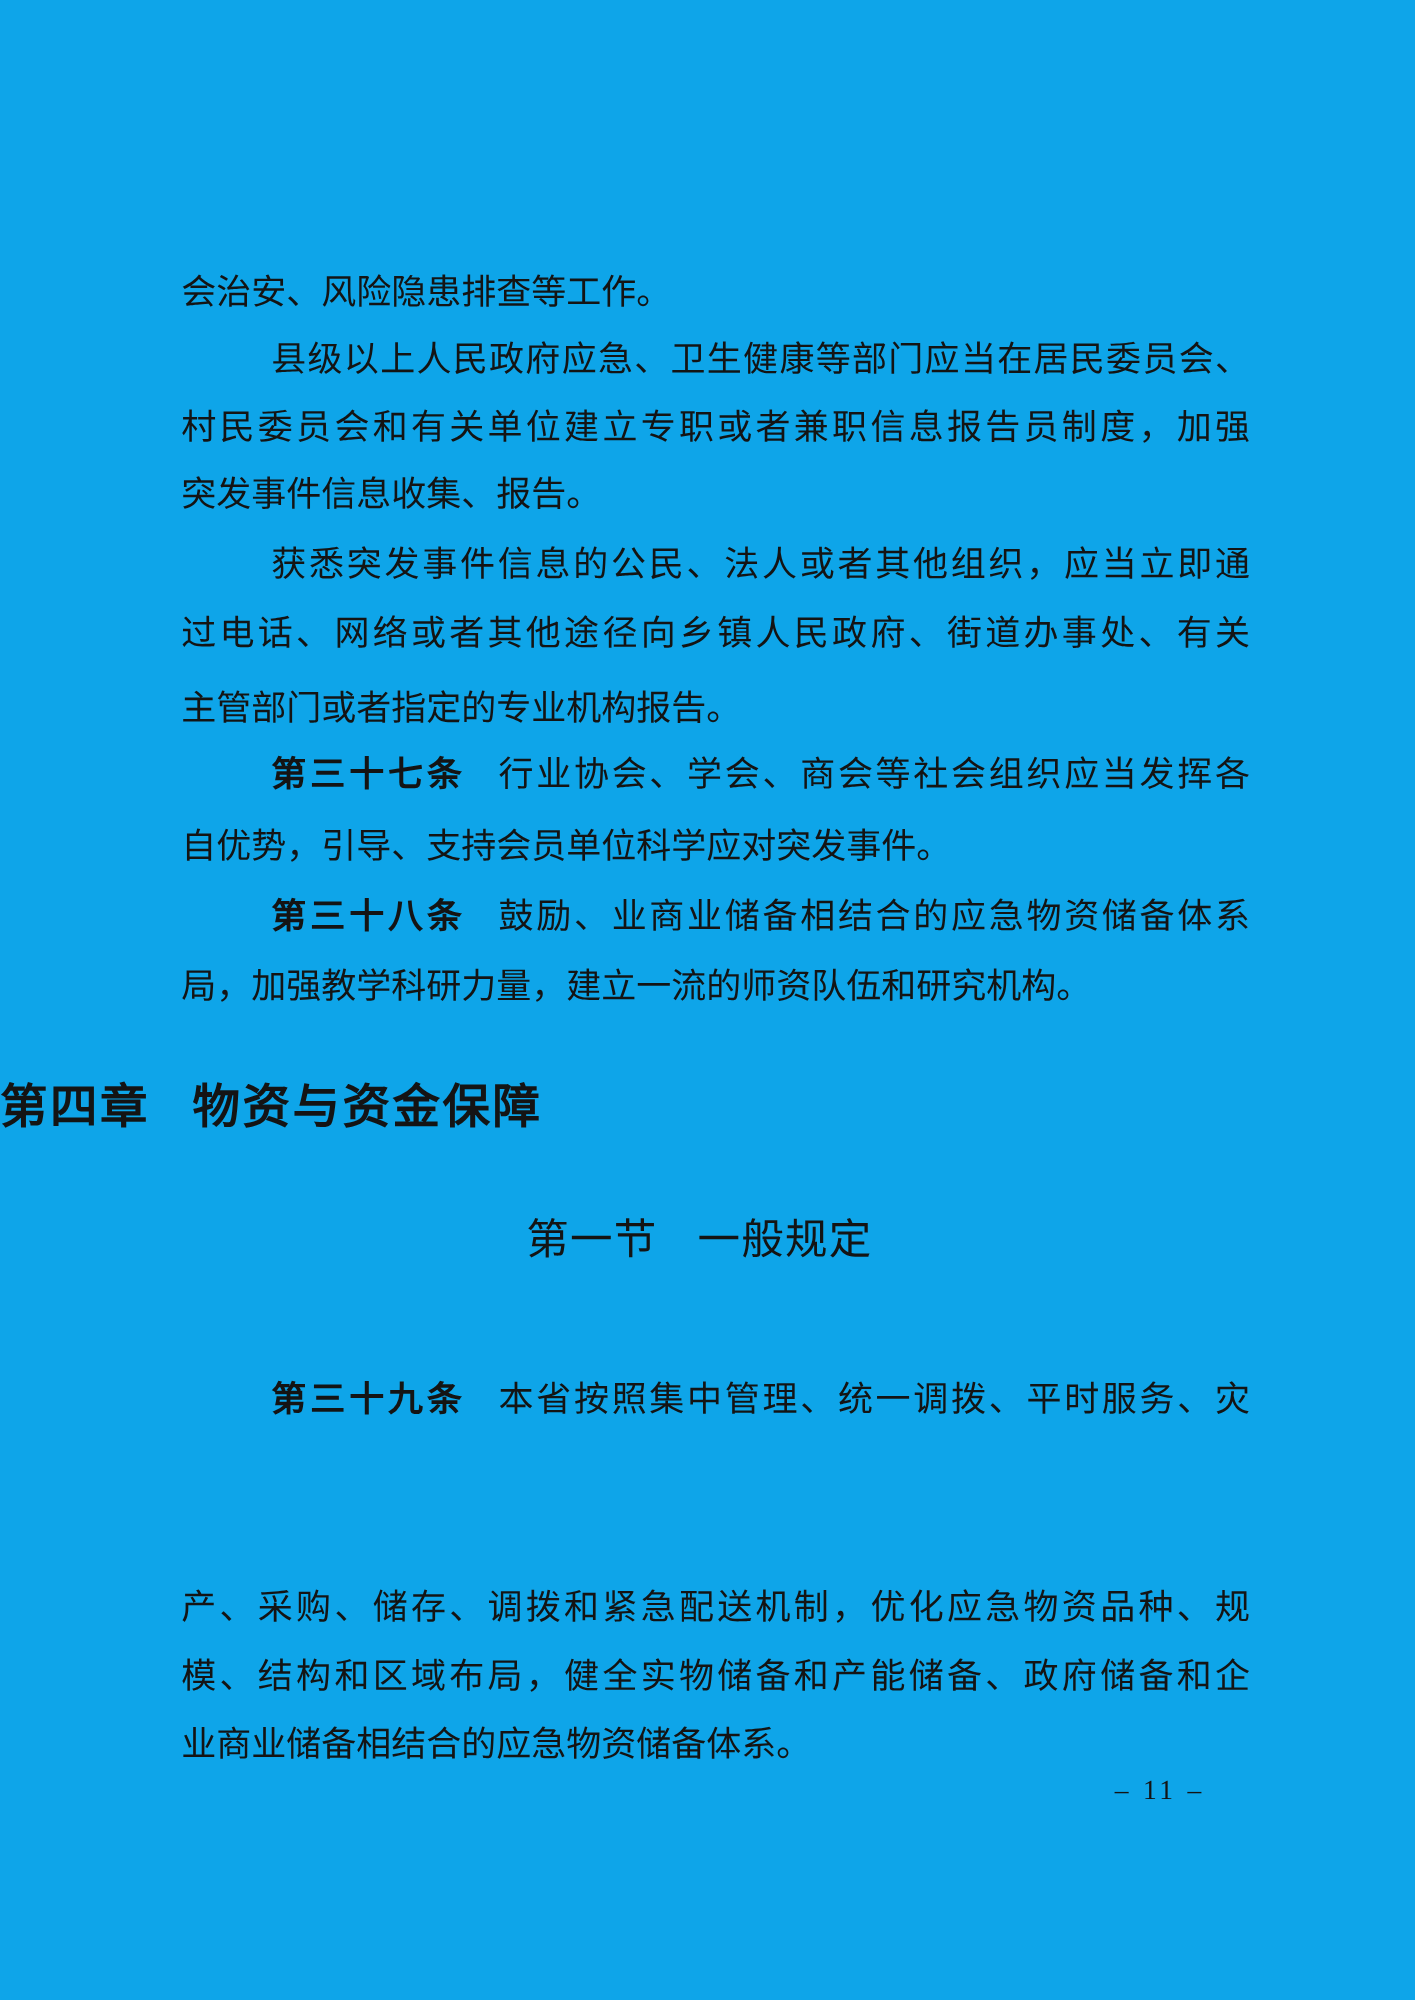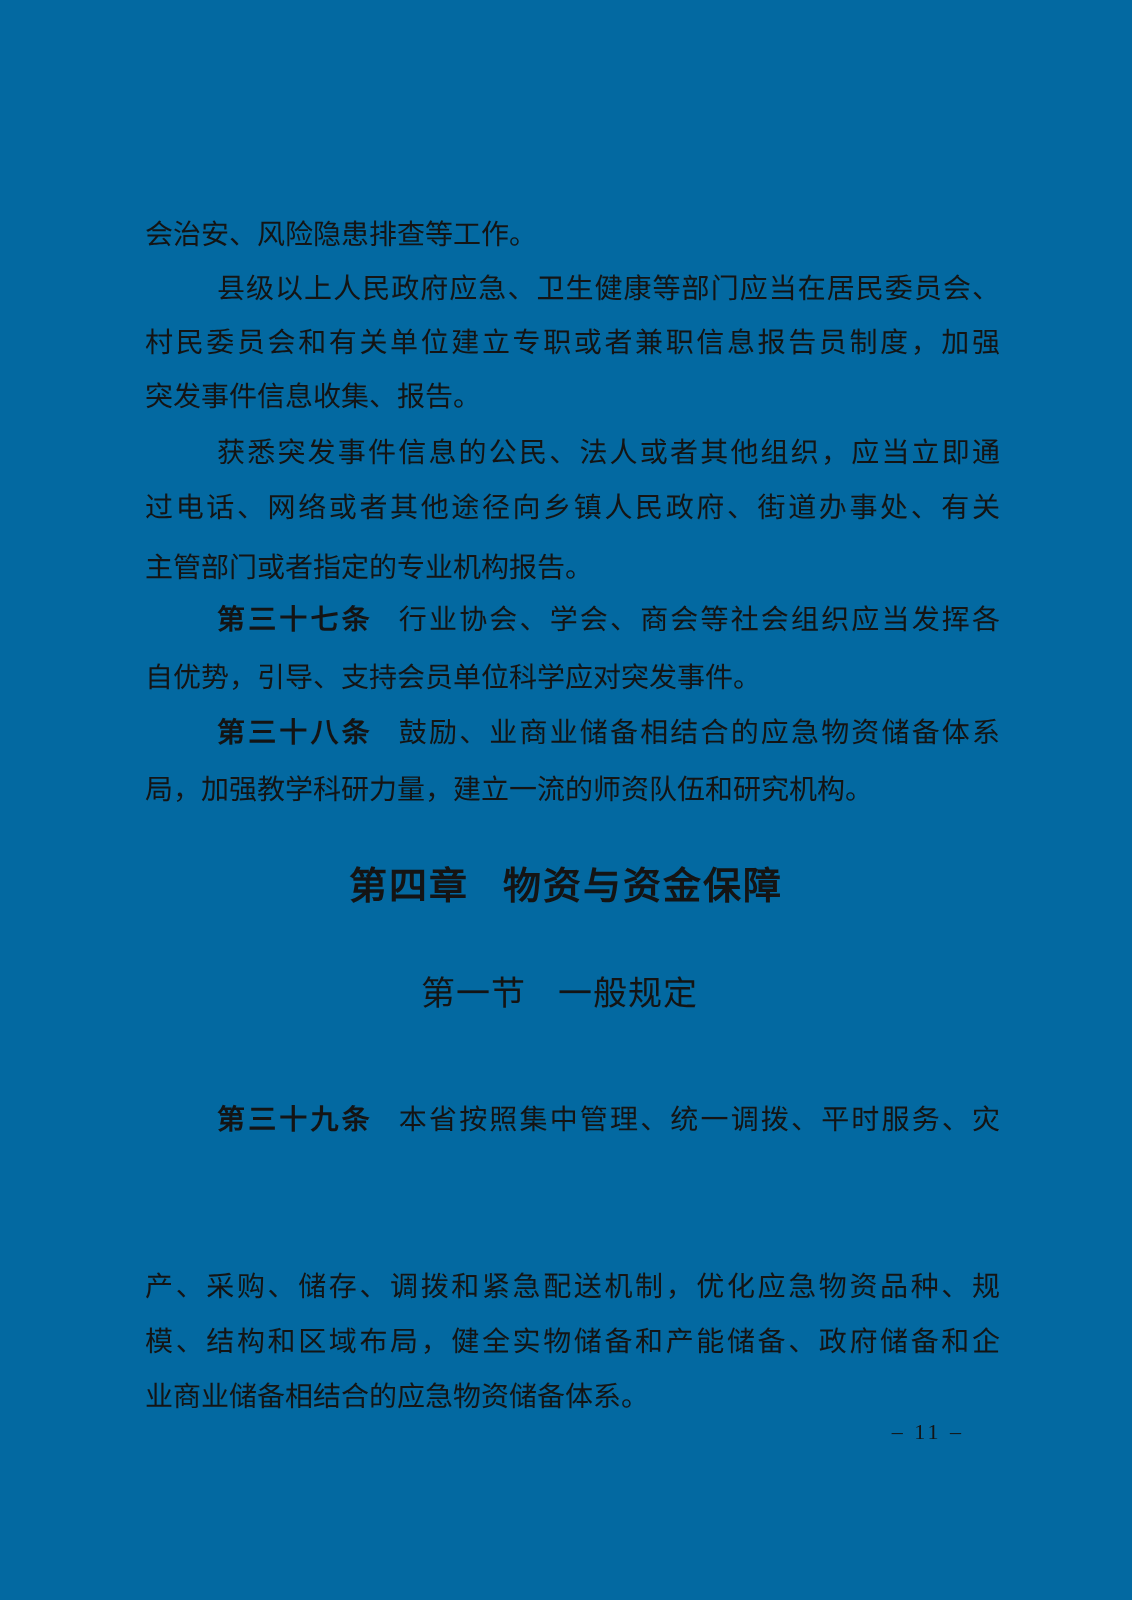--- a/index.html
+++ b/index.html
@@ -5,21 +5,21 @@
   html, body {
     margin: 0;
     padding: 0;
     background: #ffffff;
   }
   .page {
     position: relative;
     width: 1132px;
     height: 1600px;
     margin: 0 auto;
-    background: #0369a1;
+    background: #0ea5e9;
     overflow: hidden;
     font-family: "Liberation Serif", serif;
     color: #141414;
   }
   .line {
     position: absolute;
     left: 145px;
     right: 132px;
     height: 44px;
     line-height: 40px;
@@ -38,37 +38,37 @@
     font-family: "Liberation Sans", sans-serif;
     font-weight: bold;
     margin-right: 26px;
     letter-spacing: 1px;
   }
   .chapter-heading {
     position: absolute;
     left: 0;
     right: 0;
     top: 864px;
-    text-align: center;
+    text-align: left;
     font-family: "Liberation Sans", sans-serif;
     font-weight: bold;
     font-size: 38px;
     line-height: 44px;
     letter-spacing: 2px;
   }
   .chapter-heading .title-part {
     margin-left: 34px;
   }
   .section-heading {
     position: absolute;
     left: 0;
     right: 13px;
     top: 972px;
     text-align: center;
-    font-family: Liberation Sans, sans-serif;
+    font-family: Liberation Serif, serif;
     font-weight: normal;
     font-size: 34px;
     line-height: 42px;
     letter-spacing: 1px;
   }
   .section-heading .title-part {
     margin-left: 32px;
   }
   .page-number {
     position: absolute;

